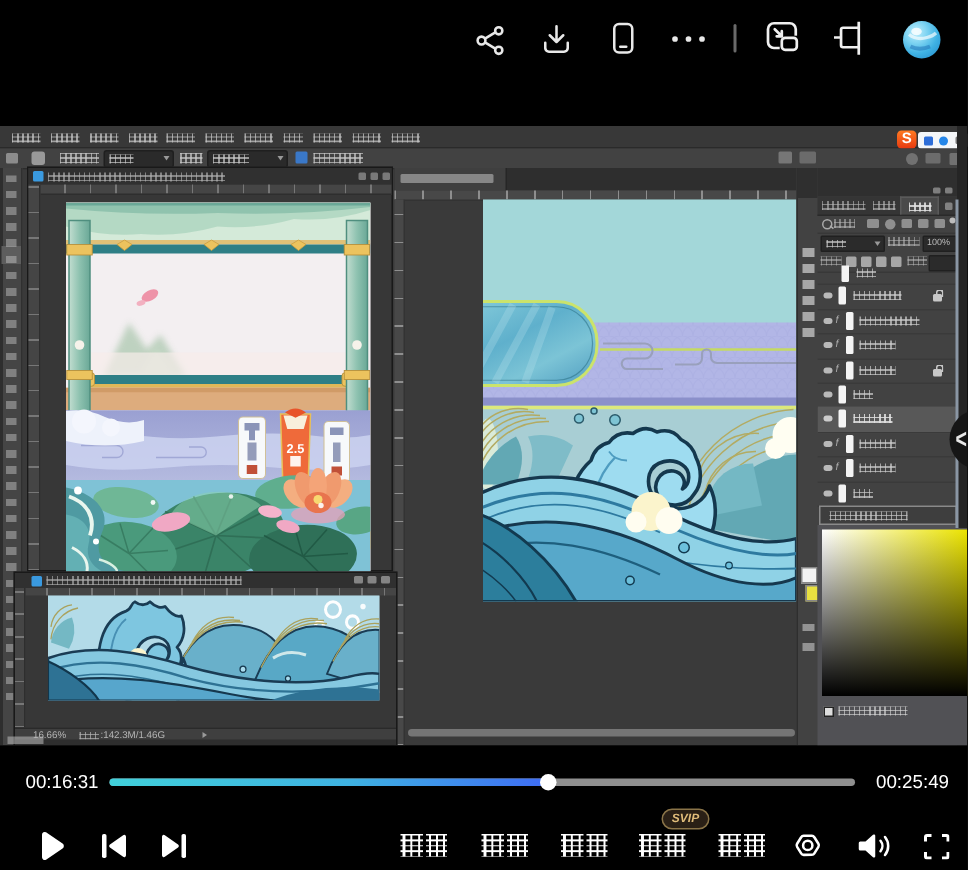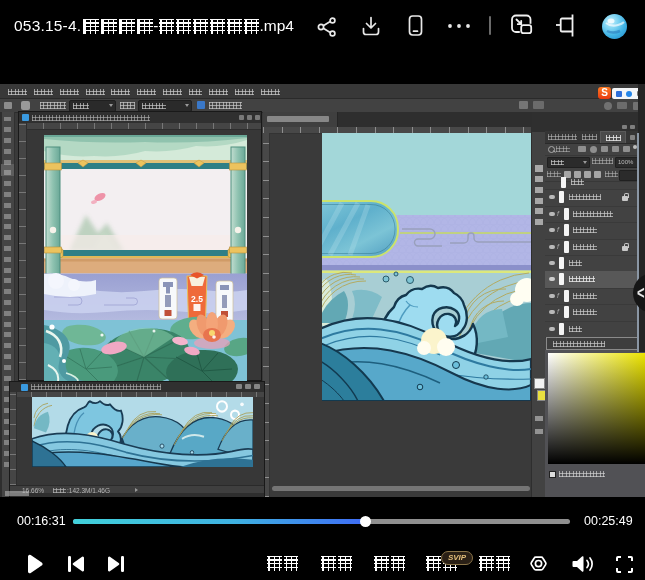--- a/index.html
+++ b/index.html
@@ -17,35 +17,20 @@
 
 .tb{display:inline-block;vertical-align:top;border-radius:1px;}
 .row{display:flex;align-items:center;}
 svg{display:block;}
 </style>
 </head>
 <body>
 <div id="root">
 
 <div class="abs" style="left:0;top:0;width:645px;height:52px;background:#000;"></div>
-<div class="abs row" style="left:14px;top:17px;height:17px;color:#fff;font-size:15.5px;">
-  <span style="letter-spacing:0.2px;">053.15-4.</span>
-      <span class="zh" style="width:16px;height:15px;margin:1px 1px 0 2px;"></span>
-      <span class="zh" style="width:16px;height:15px;margin:1px 1px 0 1px;"></span>
-      <span class="zh" style="width:16px;height:15px;margin:1px 1px 0 1px;"></span>
-      <span class="zh" style="width:16px;height:15px;margin:1px 0 0 1px;"></span>
-      <span>-</span>
-      <span class="zh" style="width:15px;height:15px;margin:1px 1px 0 1px;"></span>
-      <span class="zh" style="width:15px;height:15px;margin:1px 1px 0 1px;"></span>
-      <span class="zh" style="width:15px;height:15px;margin:1px 1px 0 1px;"></span>
-      <span class="zh" style="width:15px;height:15px;margin:1px 1px 0 1px;"></span>
-      <span class="zh" style="width:15px;height:15px;margin:1px 1px 0 1px;"></span>
-      <span class="zh" style="width:15px;height:15px;margin:1px 0 0 1px;"></span>
-      <span>.mp4</span>
-</div>
 
 <svg class="abs" style="left:316px;top:16px;" width="22" height="22" viewBox="0 0 22 22" fill="none" stroke="#e8e8e8" stroke-width="1.7">
   <circle cx="5" cy="11" r="2.6"></circle>
       <circle cx="16.5" cy="4.5" r="2.4"></circle>
       <circle cx="16.5" cy="17.5" r="2.4"></circle>
   <path d="M7.3 9.8 L14.2 5.6 M7.3 12.2 L14.2 16.4"></path>
 </svg>
 
 <svg class="abs" style="left:360px;top:15px;" width="22" height="22" viewBox="0 0 22 22" fill="none" stroke="#e8e8e8" stroke-width="1.7">
   <path d="M11 2.5 V12.5 M6.5 8.5 L11 13 L15.5 8.5" stroke-linecap="round" stroke-linejoin="round"></path>
@@ -602,21 +587,21 @@
 <div class="abs row" style="left:426px;top:556px;color:#fff;">
   <span class="zh" style="width:14.5px;height:14.5px;margin-right:2px;"></span>
       <span class="zh" style="width:14.5px;height:14.5px;"></span>
     </div>
 <div class="abs row" style="left:479px;top:556px;color:#fff;">
   <span class="zh" style="width:14.5px;height:14.5px;margin-right:2px;"></span>
       <span class="zh" style="width:14.5px;height:14.5px;"></span>
     </div>
 
 <div class="abs" style="left:441px;top:539px;width:30px;height:12px;border-radius:7px;background:#2a2016;border:1px solid #8a7448;
-  color:#e0bc7a;font-size:8px;font-weight:bold;font-style:italic;text-align:center;line-height:12px;letter-spacing:0;margin-top:12px;">SVIP</div>
+  color:#e0bc7a;font-size:8px;font-weight:bold;font-style:italic;text-align:center;line-height:12px;letter-spacing:0;">SVIP</div>
 
 <svg class="abs" style="left:529px;top:555px;" width="19" height="19" viewBox="0 0 19 19" fill="none" stroke="#fff" stroke-width="1.7">
   <path d="M6.8 2.2 h5.4 a2 2 0 0 1 1.7 1 l2.7 4.3 a2 2 0 0 1 0 2.1 l-2.7 4.3 a2 2 0 0 1 -1.7 1 h-5.4 a2 2 0 0 1 -1.7 -1 l-2.7 -4.3 a2 2 0 0 1 0 -2.1 l2.7 -4.3 a2 2 0 0 1 1.7 -1 z"></path>
   <circle cx="9.5" cy="8.6" r="3.1"></circle>
 </svg>
 
 <svg class="abs" style="left:571px;top:554px;" width="24" height="20" viewBox="0 0 24 20" fill="none" stroke="#fff" stroke-width="1.7">
   <path d="M2.5 7 h3.5 l5 -4.5 a0.9 0.9 0 0 1 1.5 0.7 v13.6 a0.9 0.9 0 0 1 -1.5 0.7 l-5 -4.5 h-3.5 a1 1 0 0 1 -1 -1 v-4 a1 1 0 0 1 1 -1 z" fill="#fff" stroke="none"></path>
   <path d="M16 6.5 a5.5 5.5 0 0 1 0 7" stroke-linecap="round"></path>
   <path d="M19 4 a9.5 9.5 0 0 1 0 12" stroke-linecap="round"></path>

